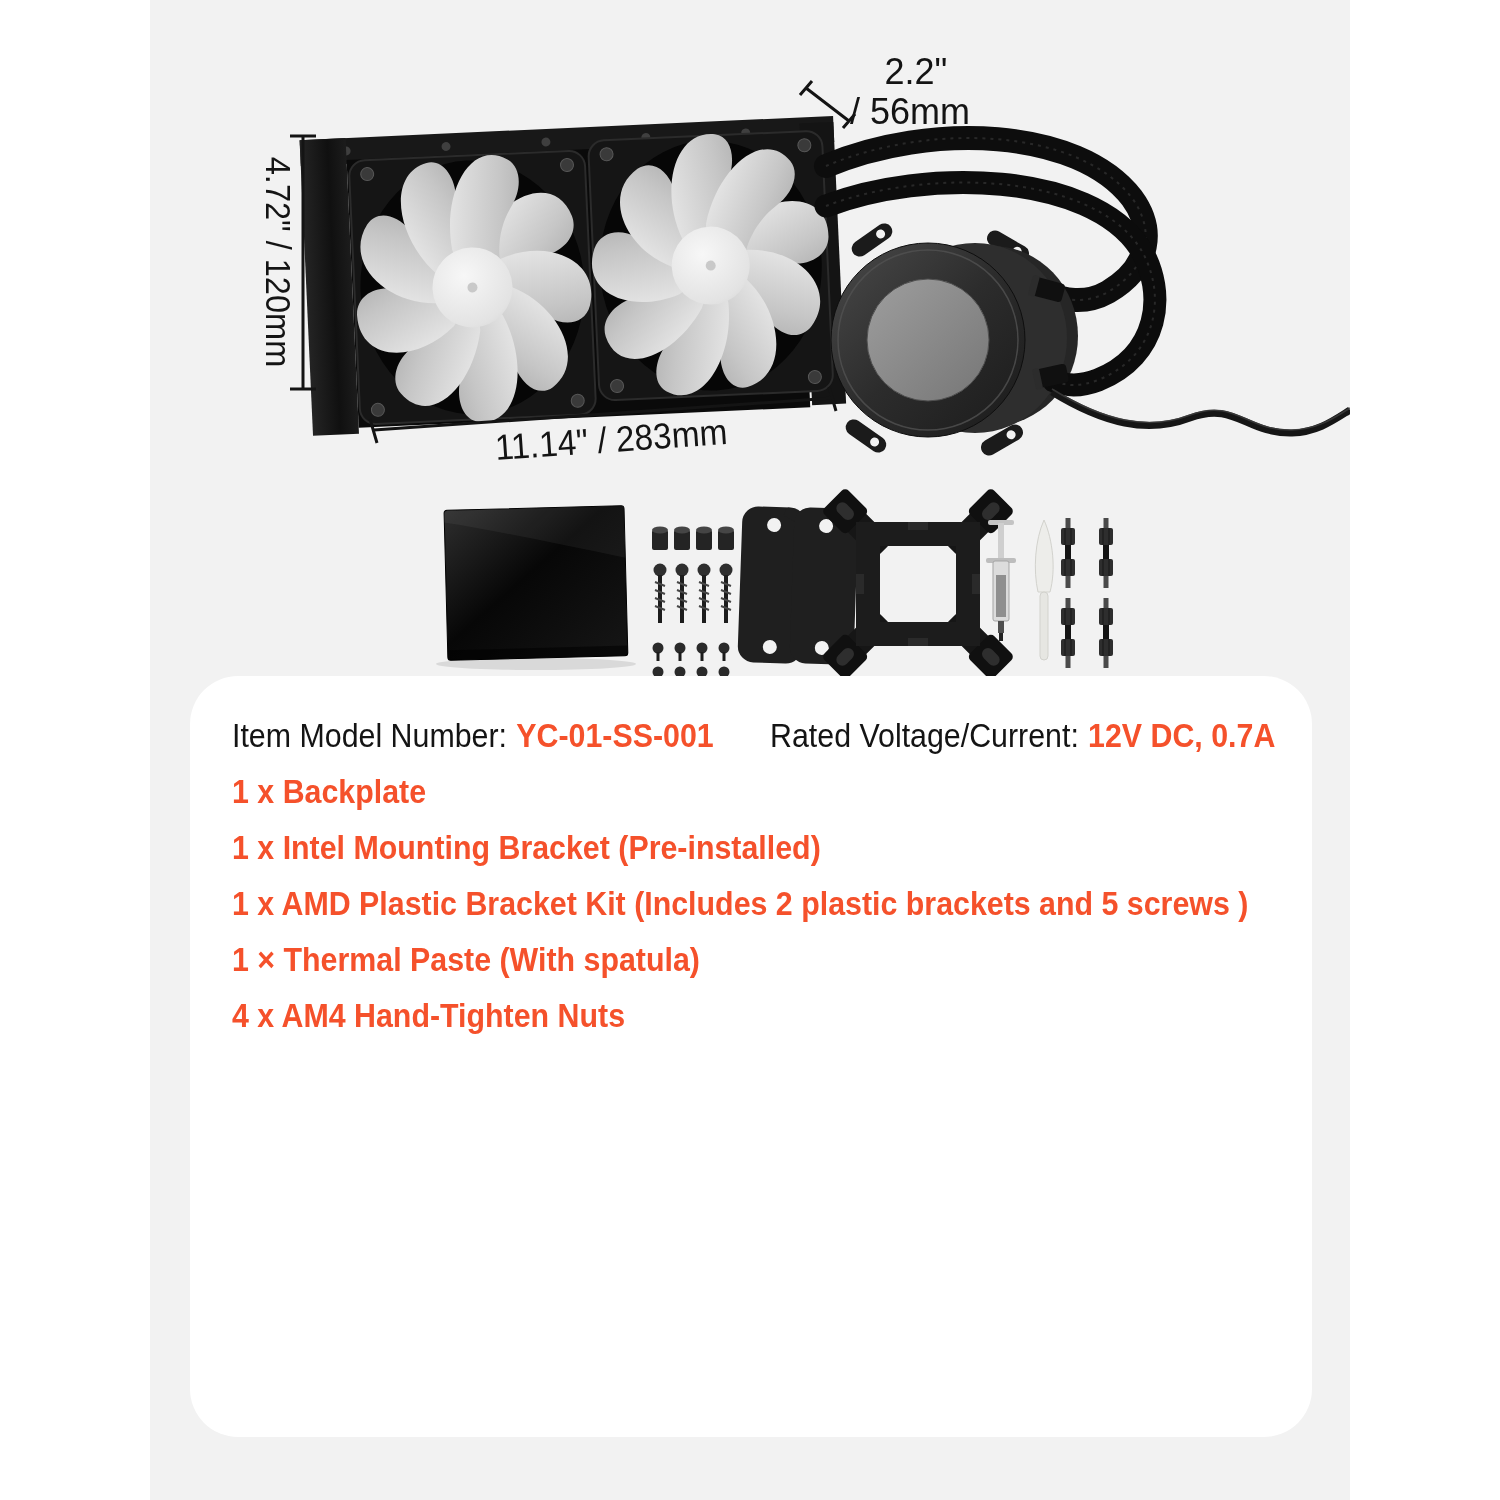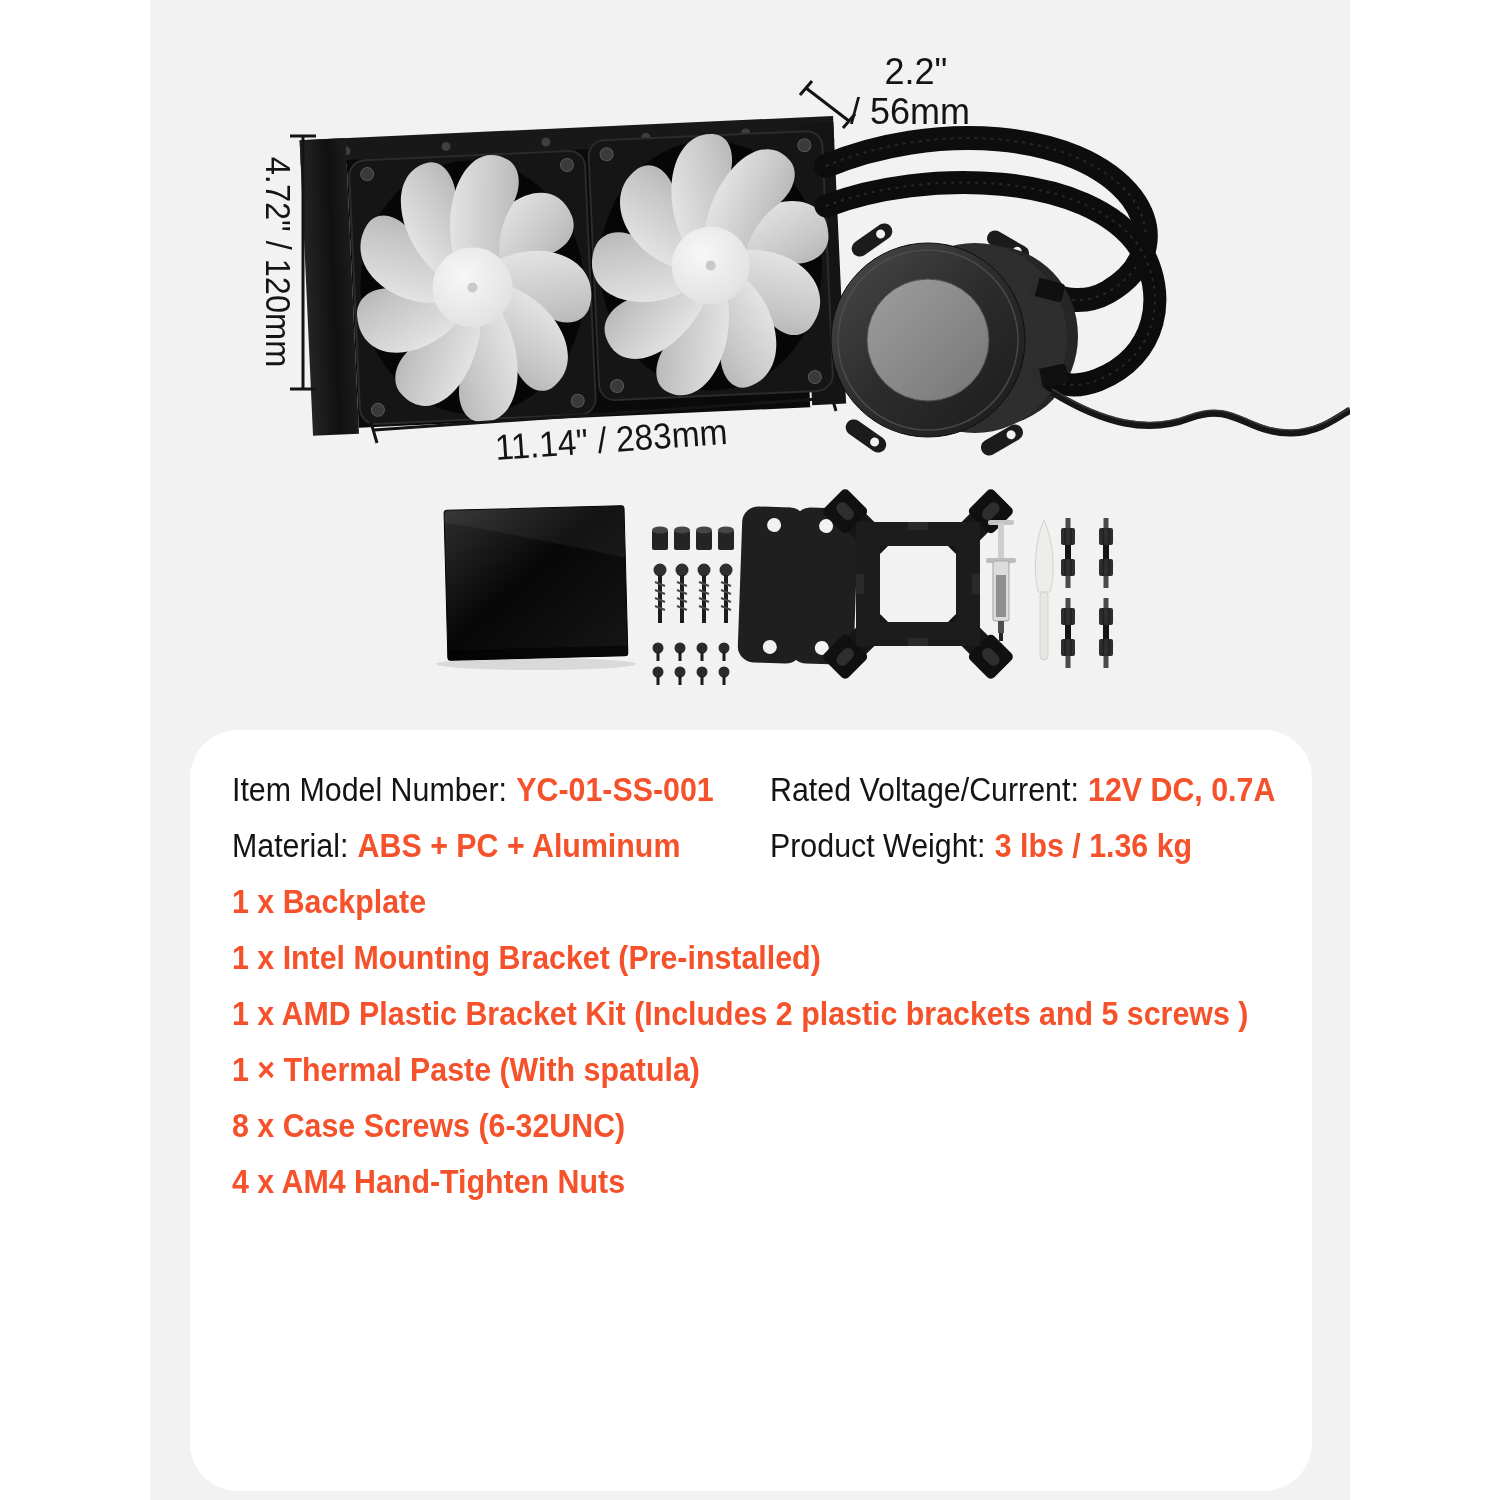--- a/index.html
+++ b/index.html
@@ -6,21 +6,21 @@
     --background:#f2f2f2; --page-margin:#ffffff; --panel:#ffffff;
     --accent:#f5512b; --text:#141414;
   }
   *{margin:0;padding:0;box-sizing:border-box;}
   html,body{width:1500px;height:1500px;}
   body{background:var(--page-margin);font-family:"Liberation Sans",sans-serif;position:relative;}
   .canvas{position:absolute;left:150px;top:0;width:1200px;height:1500px;background:var(--background);}
   .art{position:absolute;left:0;top:0;width:1200px;height:700px;}
   svg text{font-family:"Liberation Sans",sans-serif;fill:#141414;}
   .panel{
-    position:absolute;left:40px;top:730px;width:1122px;height:761px;
+    position:absolute;left:40px;top:676px;width:1122px;height:761px;
     background:var(--panel);border-radius:48px;padding:32px 42px 0 42px;
   }
   .row{height:56px;display:flex;align-items:center;font-size:33px;color:var(--text);white-space:nowrap;}
   .pair-grid{display:grid;grid-template-columns:538px auto;}
   .cond{display:inline-block;transform:scaleX(.92);transform-origin:left center;white-space:nowrap;}
   .lbl{color:var(--text);font-weight:normal;}
   .val{color:var(--accent);font-weight:bold;margin-left:10px;}
   .item{color:var(--accent);font-weight:bold;}
 </style>
 </head>
@@ -350,42 +350,31 @@
 
     <div class="row pair-grid">
       <div class="cond">
         <span class="lbl">Item Model Number:</span><span class="val">YC-01-SS-001</span>
       </div>
       <div class="cond">
         <span class="lbl">Rated Voltage/Current:</span><span class="val">12V DC, 0.7A</span>
       </div>
     </div>
 
-    <div class="row pair-grid">
-      <div class="cond">
-        <span class="lbl">Material:</span><span class="val">ABS + PC + Aluminum</span>
-      </div>
-      <div class="cond">
-        <span class="lbl">Product Weight:</span><span class="val">3 lbs / 1.36 kg</span>
-      </div>
-    </div>
 
 
     <div class="row">
         <span class="cond item">1 x Backplate</span>
       </div>
     <div class="row">
         <span class="cond item">1 x Intel Mounting Bracket (Pre-installed)</span>
       </div>
     <div class="row">
         <span class="cond item">1 x AMD Plastic Bracket Kit (Includes 2 plastic brackets and 5 screws )</span>
       </div>
     <div class="row">
         <span class="cond item">1 × Thermal Paste (With spatula)</span>
-      </div>
-    <div class="row">
-        <span class="cond item">8 x Case Screws (6-32UNC)</span>
       </div>
     <div class="row">
         <span class="cond item">4 x AM4 Hand-Tighten Nuts</span>
       </div>
   </div>
 </div>
 
 </body></html>

